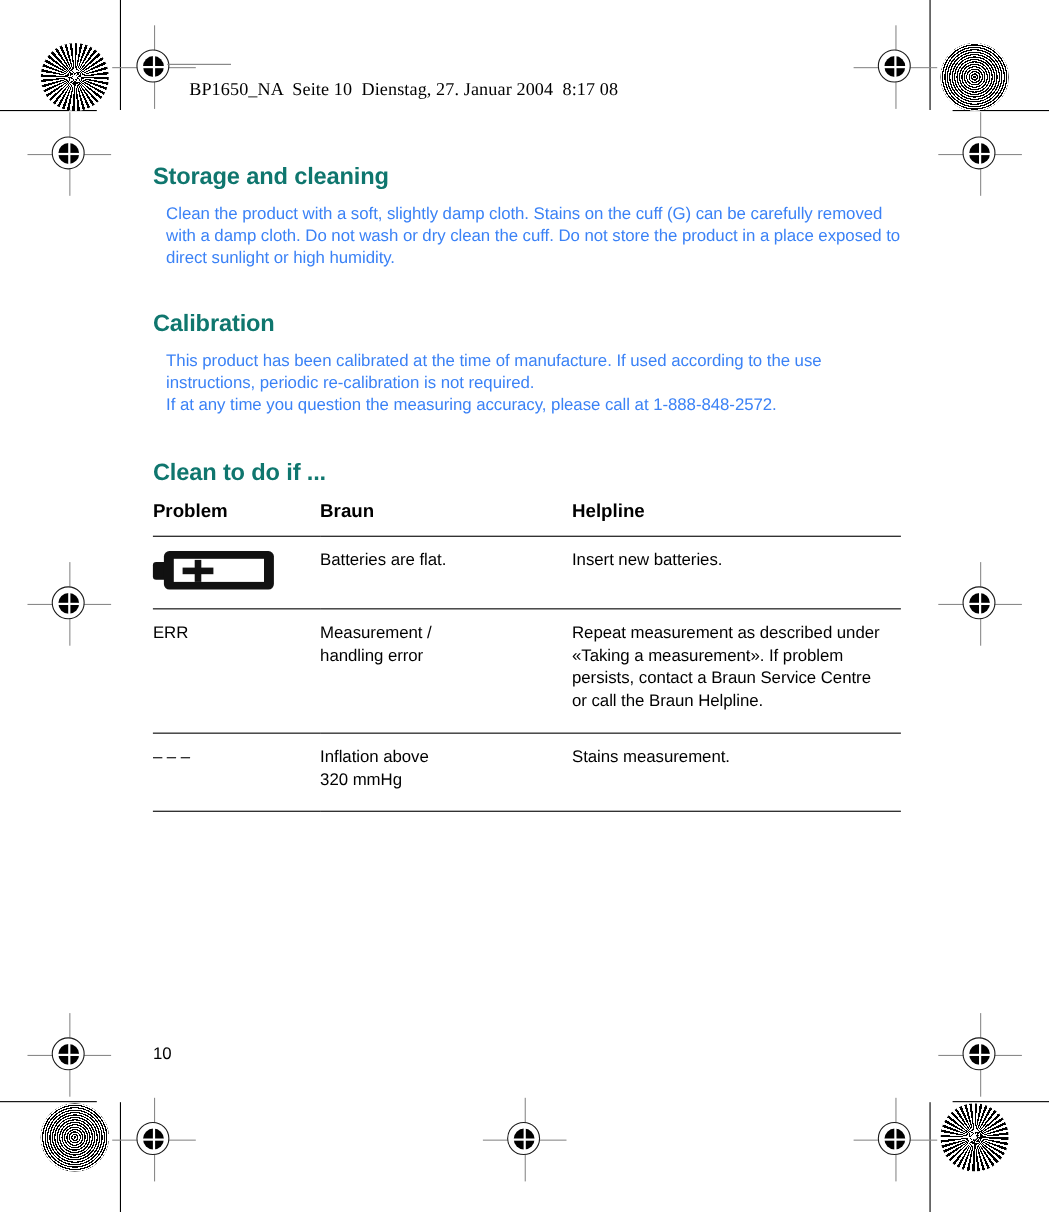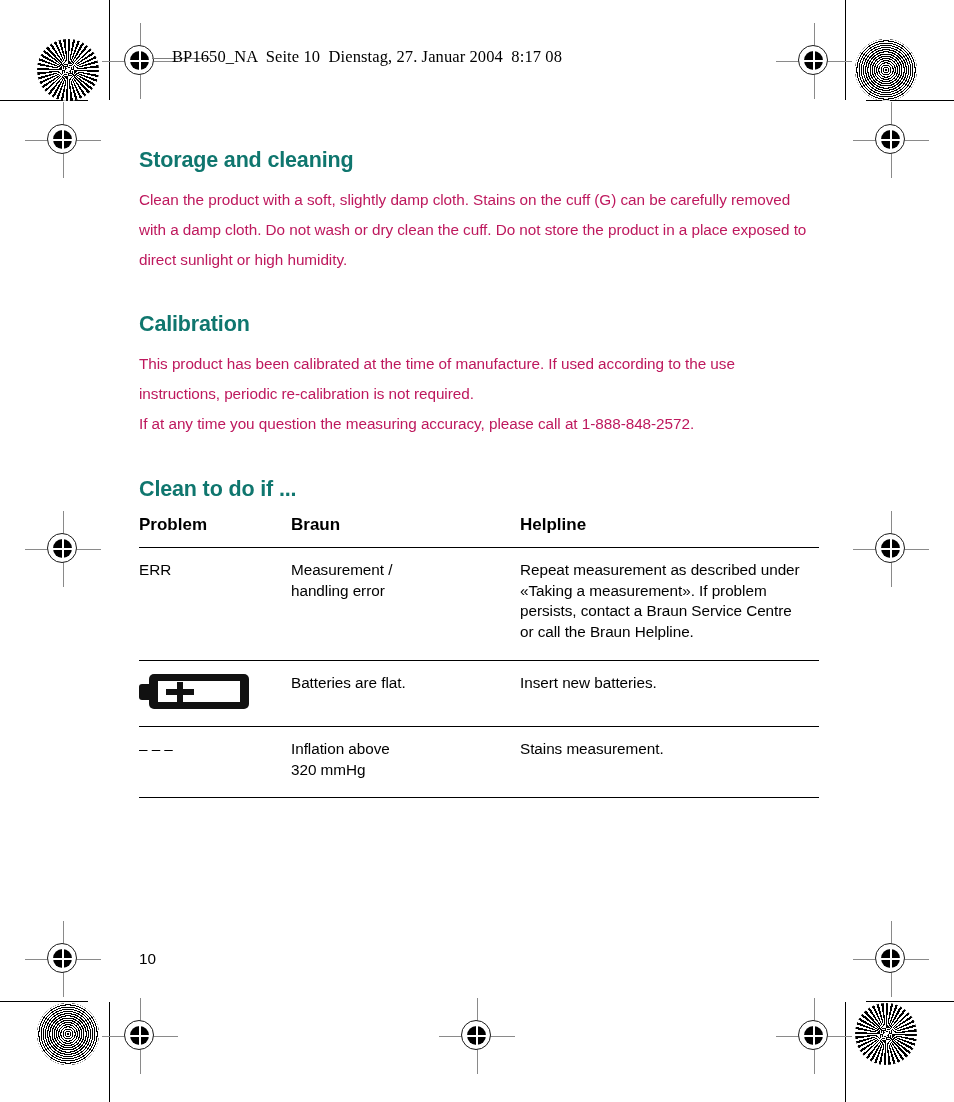--- a/index.html
+++ b/index.html
@@ -94,21 +94,21 @@
     background: #000000;
     pointer-events: none;
   }
   .trim.h { height: 1px; }
   .trim.v { width: 1px; }
 
   
   .running-header {
     position: absolute;
     left: 172px;
-    top: 47px;
+    top: 71px;
     font-family: "Liberation Serif", serif;
     font-size: 16.5px;
     letter-spacing: 0.1px;
     color: #000000;
     white-space: pre;
   }
   .header-rule {
     position: absolute;
     left: 152px;
     top: 58px;
@@ -126,24 +126,24 @@
   }
   h2.section-heading {
     margin: 0;
     font-family: "Liberation Sans", sans-serif;
     font-size: 21.5px;
     font-weight: bold;
     color: #0f766e;
     letter-spacing: -0.15px;
   }
   p.body-text {
-    margin: 12px 0 0 0;
+    margin: 12px 0 0 12px;
     font-size: 15.3px;
-    line-height: 30px;
-    color: #be185d;
+    line-height: 20px;
+    color: #3b82f6;
     letter-spacing: -0.05px;
   }
   .gap-storage { height: 37px; }
   .gap-calibration { height: 38px; }
 
   
   table.trouble {
     margin-top: 13px;
     border-collapse: collapse;
     width: 680px;
@@ -361,39 +361,39 @@
       </colgroup>
       <thead>
         <tr>
           <th>Problem</th>
           <th>Braun</th>
           <th>Helpline</th>
         </tr>
       </thead>
       <tbody>
         <tr>
-          <td>ERR</td>
-          <td style="white-space: pre-line;">Measurement /
-handling error</td>
-          <td>Repeat measurement as described under «Taking a measurement». If problem persists, contact a Braun Service Centre or call the Braun Helpline.</td>
-        </tr>
-        <tr>
           <td class="cell-icon">
             <div class="battery">
               <div class="nub"></div>
               <div class="shell"></div>
               <div class="window"></div>
               <div class="plus-h"></div>
               <div class="plus-v"></div>
             </div>
           </td>
           <td>Batteries are flat.</td>
           <td>Insert new batteries.</td>
         </tr>
         <tr>
+          <td>ERR</td>
+          <td style="white-space: pre-line;">Measurement /
+handling error</td>
+          <td>Repeat measurement as described under «Taking a measurement». If problem persists, contact a Braun Service Centre or call the Braun Helpline.</td>
+        </tr>
+        <tr>
           <td>– – –</td>
           <td style="white-space: pre-line;">Inflation above
 320 mmHg</td>
           <td>Stains measurement.</td>
         </tr>
       </tbody>
     </table>
   </div>
 
   <div class="page-number">10</div>

